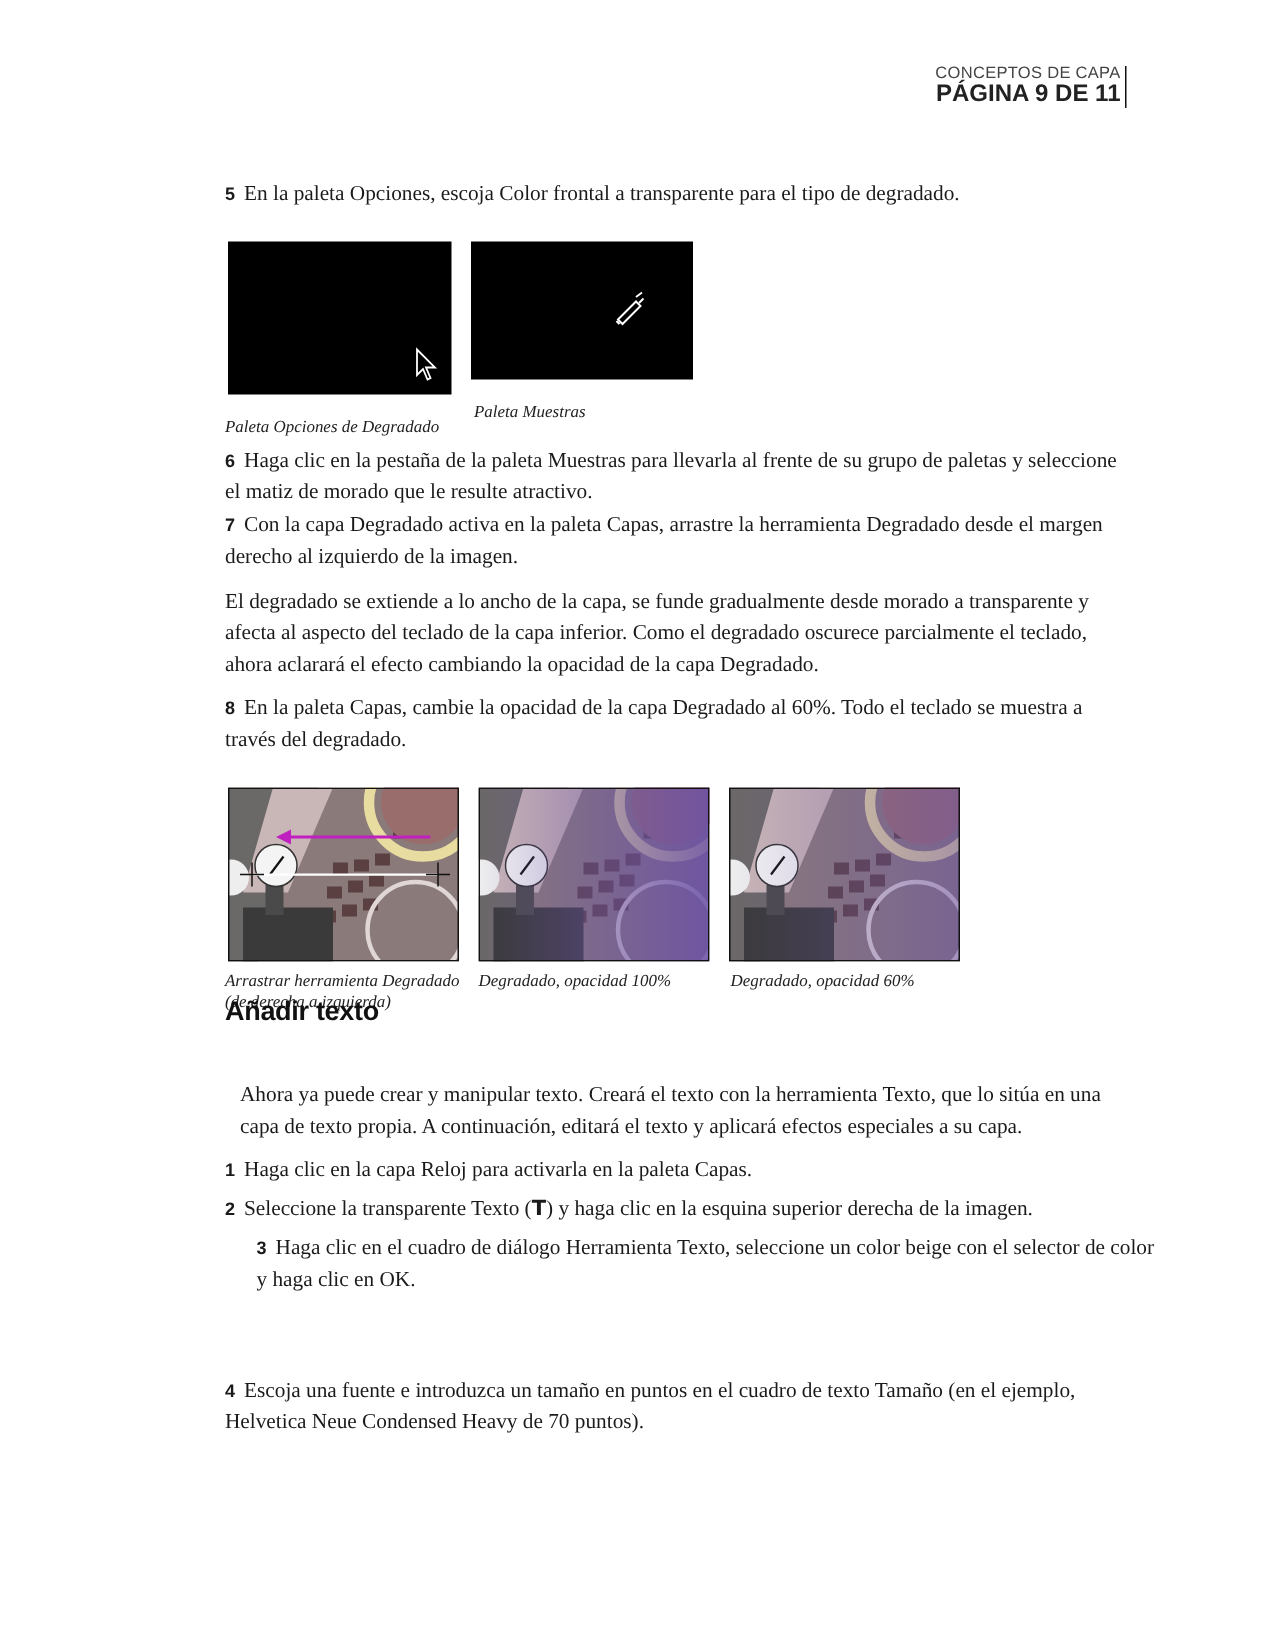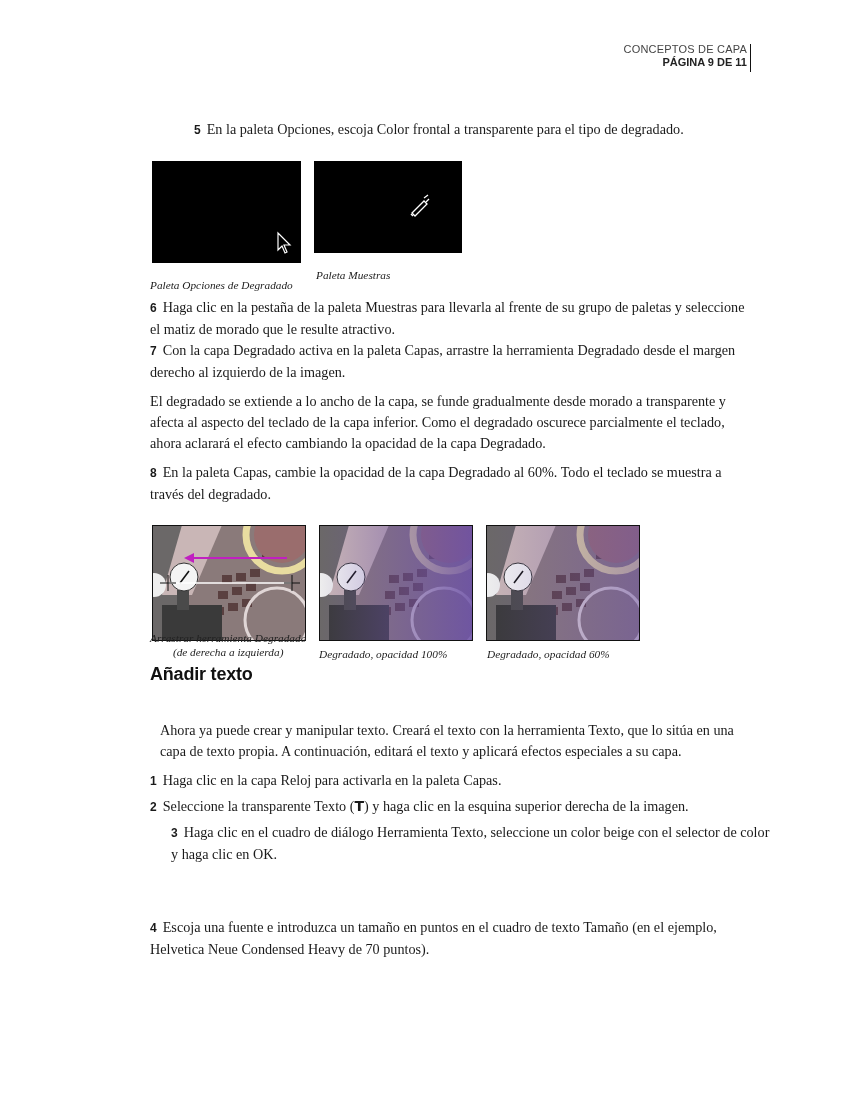--- a/index.html
+++ b/index.html
@@ -2,21 +2,21 @@
 <html><head>
 <meta charset="utf-8">
 <style>
   html, body { margin: 0; padding: 0; background: #ffffff; }
   body { width: 850px; height: 1100px; position: relative; overflow: hidden;
          font-family: "Liberation Serif", "DejaVu Serif", serif; color: #1a1a1a; }
 
   .running-head { position: absolute; right: 103px; top: 43px; text-align: right;
                   font-family: "Liberation Sans", "DejaVu Sans", sans-serif; line-height: 13px; }
   .running-head .section { font-size: 11px; color: #444; letter-spacing: 0.2px; }
-  .running-head .page { font-size: 11px; font-weight: bold; color: #222; }
+  .running-head .page { font-size: 16px; font-weight: bold; color: #222; }
   .head-rule { position: absolute; left: 750px; top: 44px; width: 1px; height: 28px; background: #111; }
 
   .block { position: absolute; left: 150px; width: 600px; font-size: 14.2px; line-height: 21px; }
   .num { font-family: "Liberation Sans", "DejaVu Sans", sans-serif; font-weight: bold; font-size: 12px; margin-right: 6px; }
 
   .fig { position: absolute; overflow: hidden; }
   .black-fig { background: #000; }
   .caption { position: absolute; font-style: italic; font-size: 11.3px; line-height: 14px; color: #222; }
 
   .heading { position: absolute; left: 150px; top: 664px; font-family: "Liberation Sans", "DejaVu Sans", sans-serif;
@@ -26,21 +26,21 @@
 </style>
 </head>
 <body>
 
 <div class="running-head">
   <div class="section">CONCEPTOS DE CAPA</div>
   <div class="page">PÁGINA 9 DE 11</div>
 </div>
 <div class="head-rule"></div>
 
-<div class="block" style="top:119px;margin-left:44px;">
+<div class="block" style="top:119px;">
   <span class="num">5</span><span>En la paleta Opciones, escoja Color frontal a transparente para el tipo de degradado.</span>
 </div>
 
 <div class="fig black-fig" style="left:152px; top:161px; width:149px; height:102px;">
   <svg width="149" height="102">
     <path d="M126 72 L126 89 L130 85 L133 92 L135 91 L132 84 L138 84 Z" fill="#000" stroke="#fff" stroke-width="1.2"></path>
   </svg>
 </div>
 <div class="caption" style="left:150px; top:278px;">Paleta Opciones de Degradado</div>
 
@@ -98,21 +98,21 @@
   <polygon points="32,33 42,28 42,38" fill="#c020c0"></polygon>
   <line x1="16" y1="58" x2="140" y2="58" stroke="#fff" stroke-width="1.5"></line>
   <g stroke="#111" stroke-width="1">
     <line x1="16" y1="50" x2="16" y2="66"></line>
       <line x1="8" y1="58" x2="24" y2="58"></line>
     <line x1="140" y1="50" x2="140" y2="66"></line>
       <line x1="132" y1="58" x2="148" y2="58"></line>
   </g>
   <rect x="0.5" y="0.5" width="153" height="115" fill="none" stroke="#111"></rect>
 </svg>
-<div class="caption" style="left:150px; top:631px;text-align:center;">
+<div class="caption" style="left:150px; top:647px;">
   <div>Arrastrar herramienta Degradado</div>
   <div>(de derecha a izquierda)</div>
 </div>
 
 <svg class="fig photo-gradient" style="left:319px; top:525px;" width="154" height="116">
   <g>
     <rect width="154" height="116" fill="#8a7a7a"></rect>
     <polygon points="0,0 60,0 20,116 0,116" fill="#6b6868"></polygon>
     <polygon points="30,0 70,0 40,70 10,70" fill="#c9b6b6"></polygon>
     <g fill="#5a4040">

